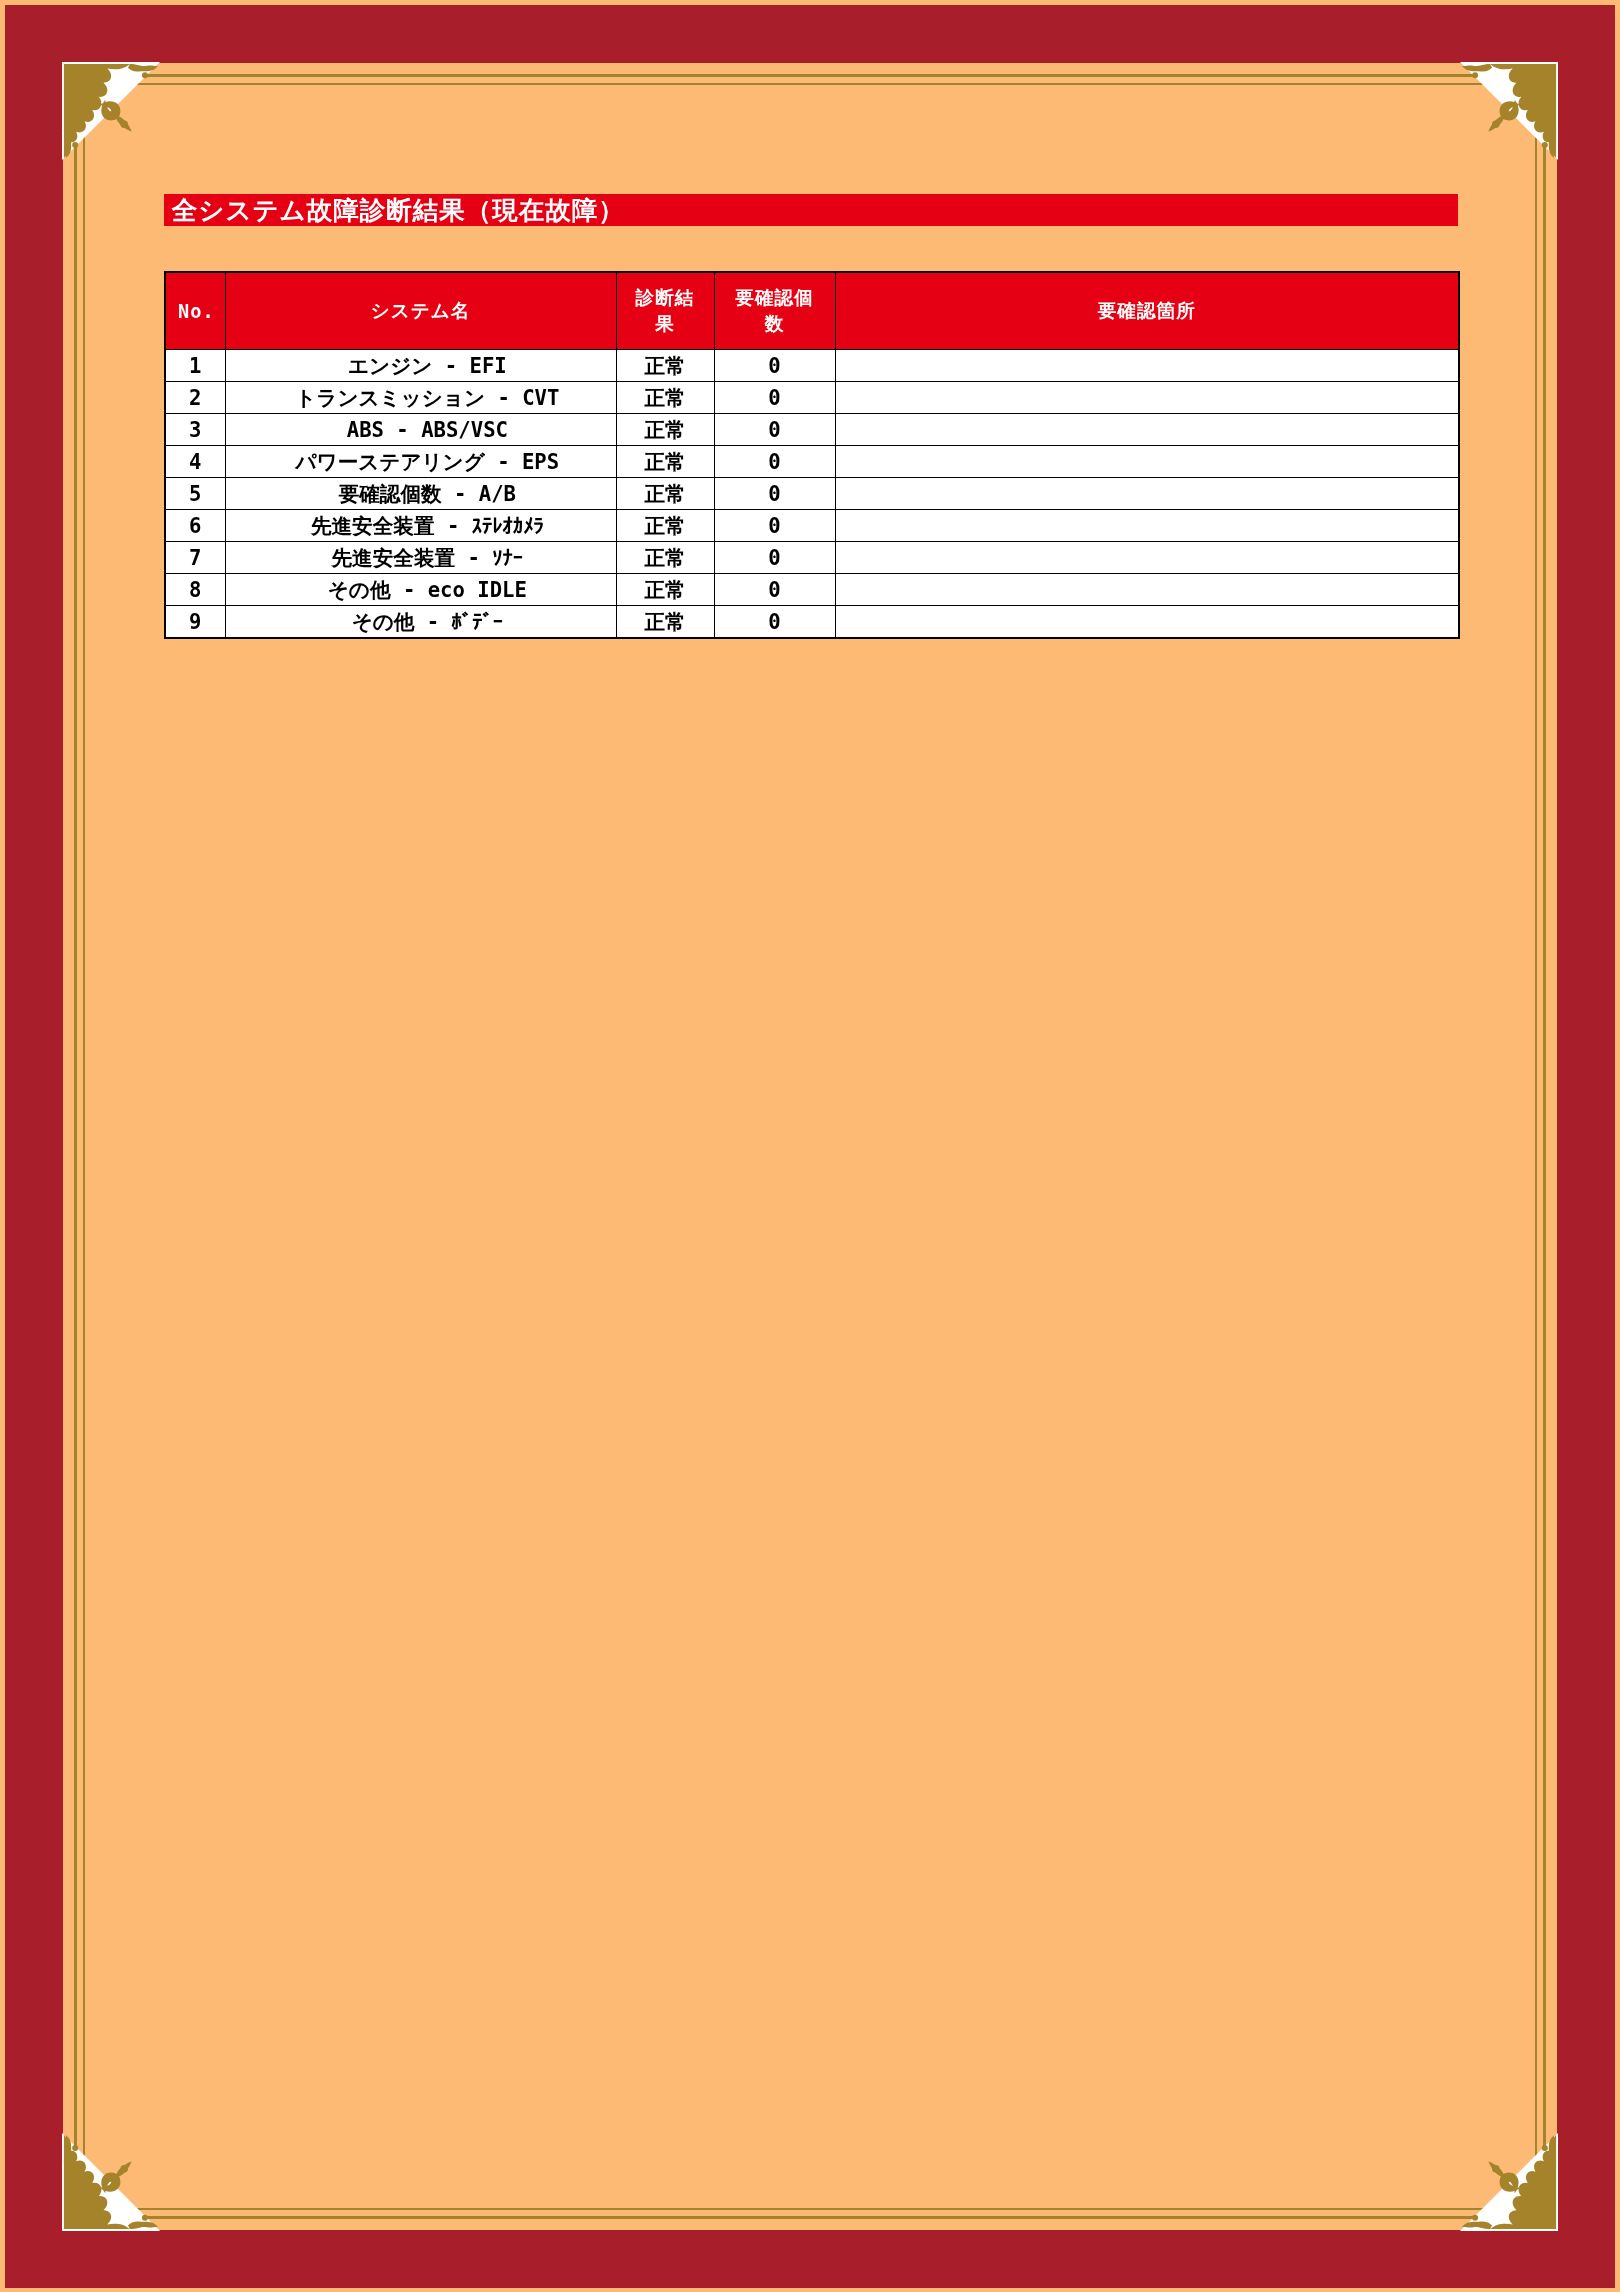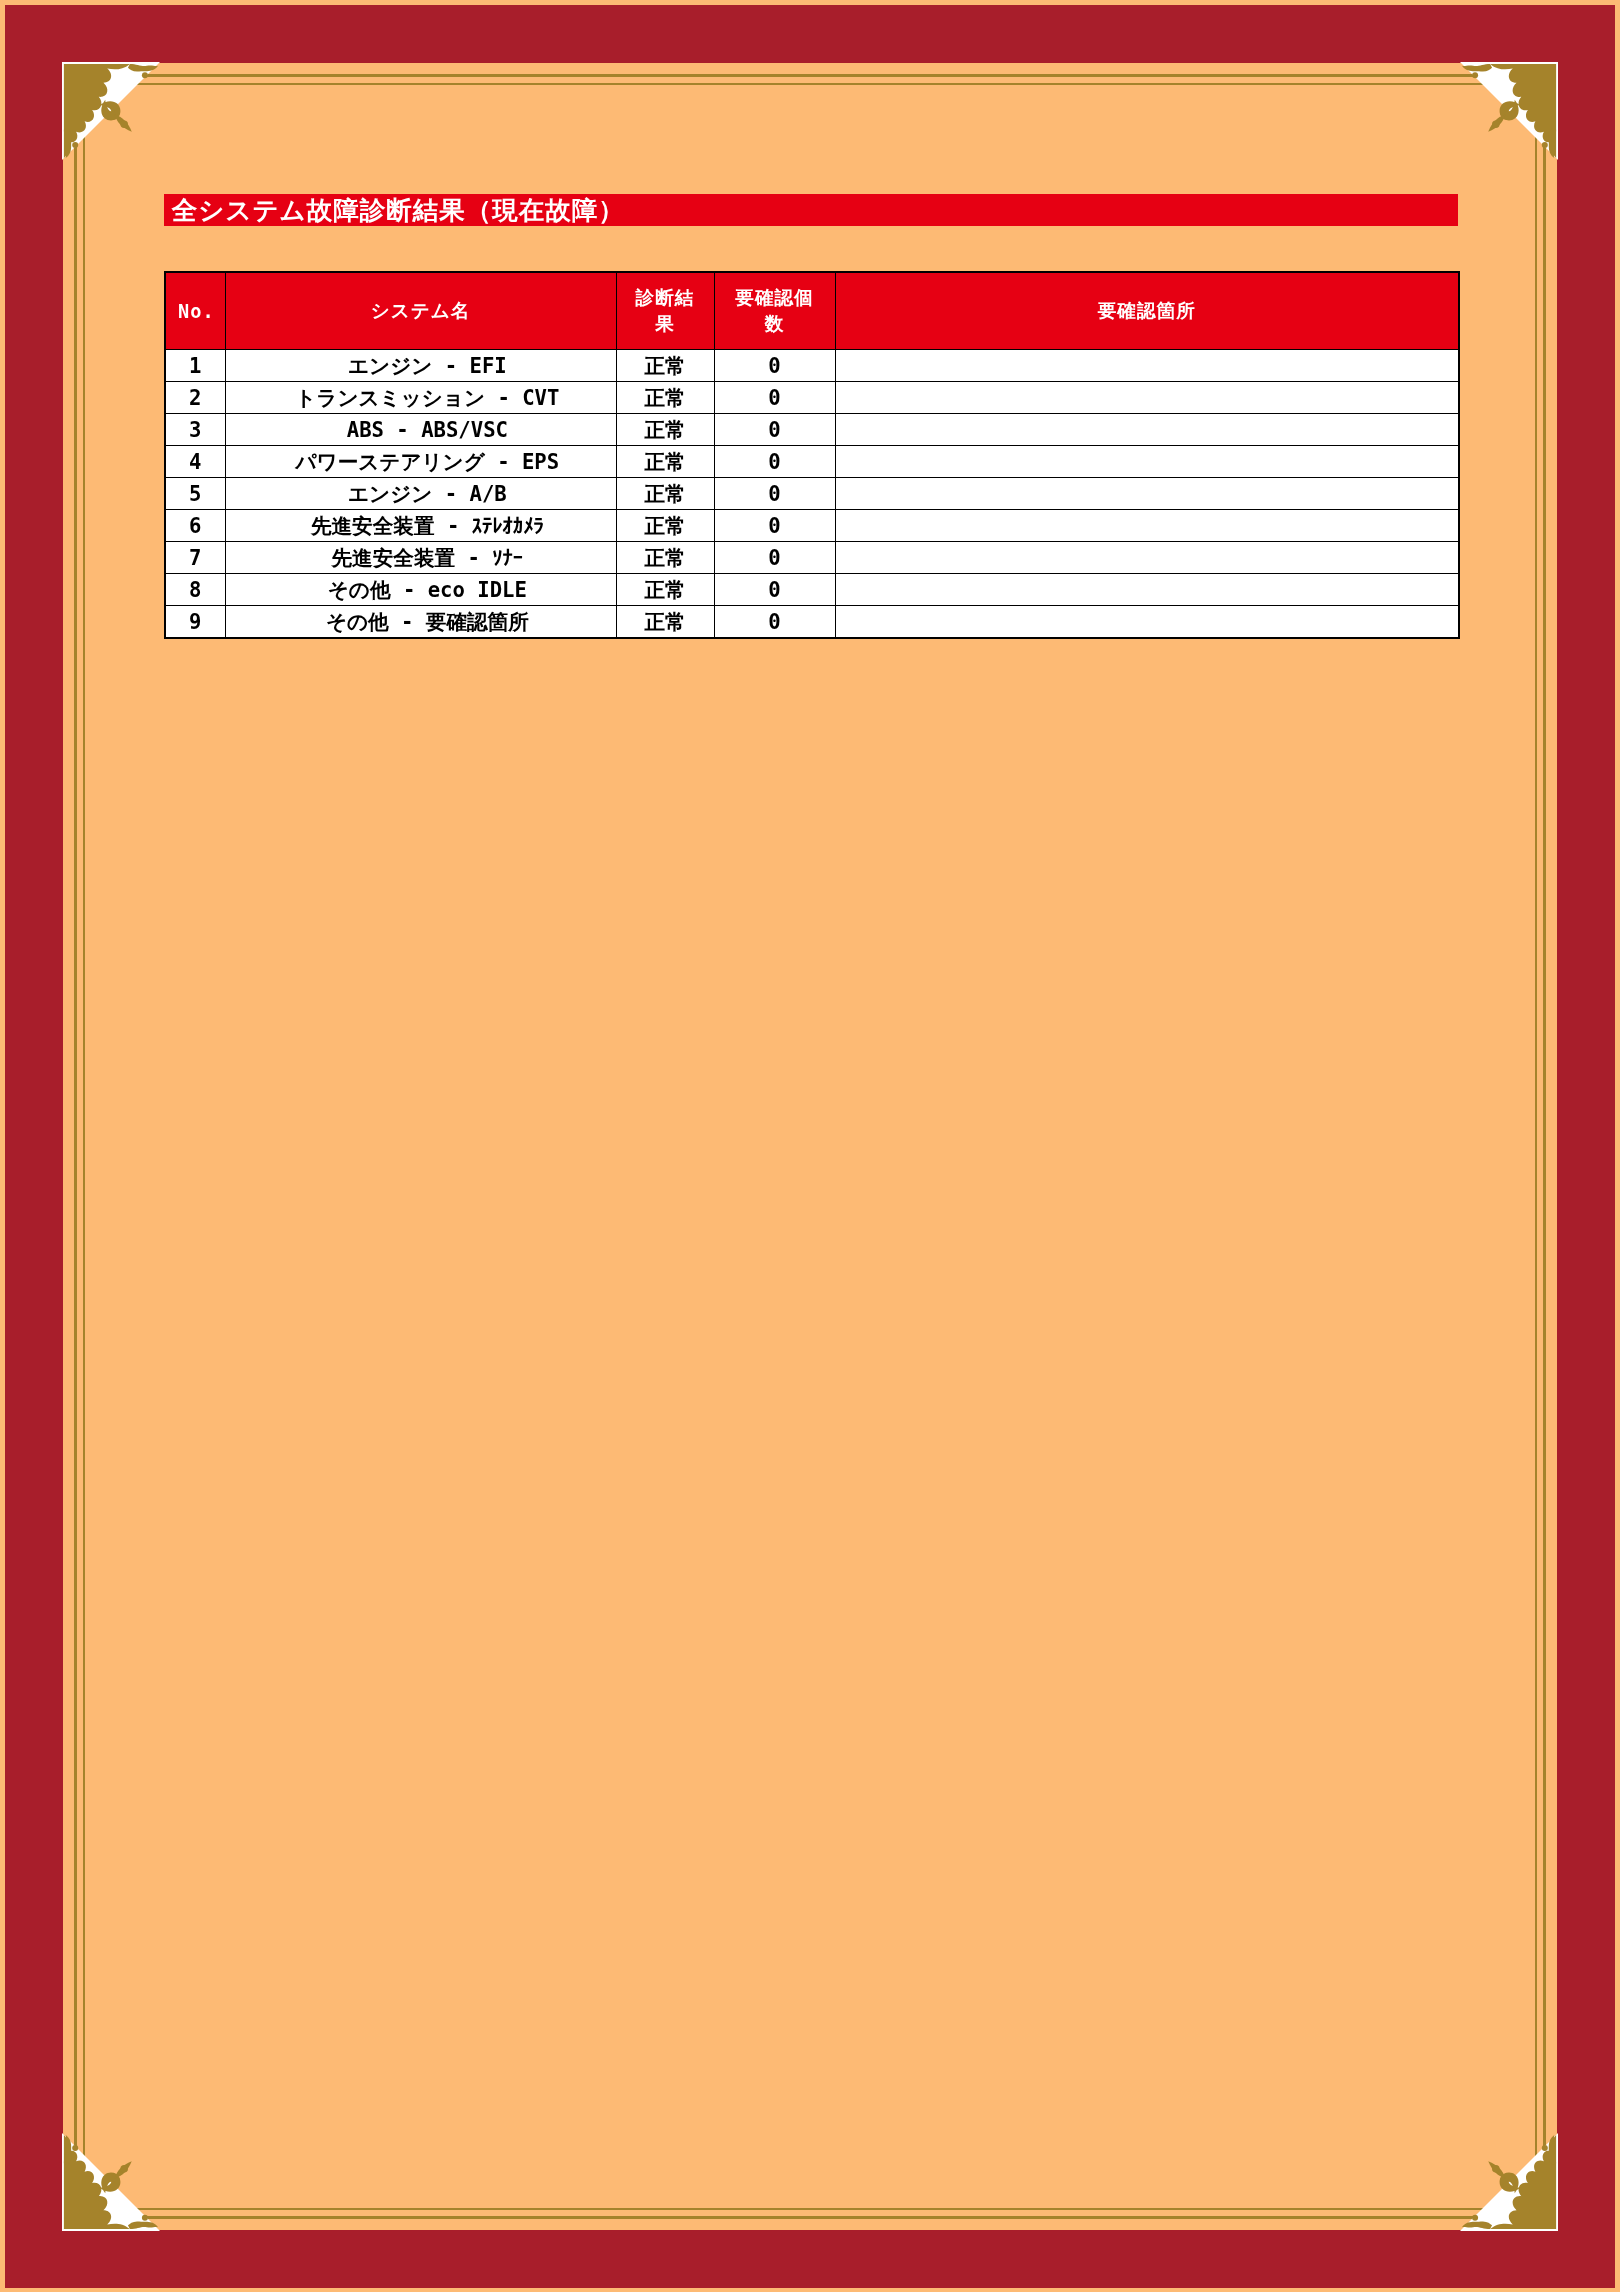--- a/index.html
+++ b/index.html
@@ -178,21 +178,21 @@
         </tr>
         <tr>
           <td class="col-no">4</td>
           <td class="col-system">パワーステアリング - EPS</td>
           <td class="col-result">正常</td>
           <td class="col-count">0</td>
           <td class="col-locations"></td>
         </tr>
         <tr>
           <td class="col-no">5</td>
-          <td class="col-system">エンジン - A/B</td>
+          <td class="col-system">要確認個数 - A/B</td>
           <td class="col-result">正常</td>
           <td class="col-count">0</td>
           <td class="col-locations"></td>
         </tr>
         <tr>
           <td class="col-no">6</td>
           <td class="col-system">先進安全装置 - ｽﾃﾚｵｶﾒﾗ</td>
           <td class="col-result">正常</td>
           <td class="col-count">0</td>
           <td class="col-locations"></td>
@@ -206,21 +206,21 @@
         </tr>
         <tr>
           <td class="col-no">8</td>
           <td class="col-system">その他 - eco IDLE</td>
           <td class="col-result">正常</td>
           <td class="col-count">0</td>
           <td class="col-locations"></td>
         </tr>
         <tr>
           <td class="col-no">9</td>
-          <td class="col-system">その他 - 要確認箇所</td>
+          <td class="col-system">その他 - ﾎﾞﾃﾞｰ</td>
           <td class="col-result">正常</td>
           <td class="col-count">0</td>
           <td class="col-locations"></td>
         </tr>
       </tbody>
   </table>
 
 </div>
 
 

